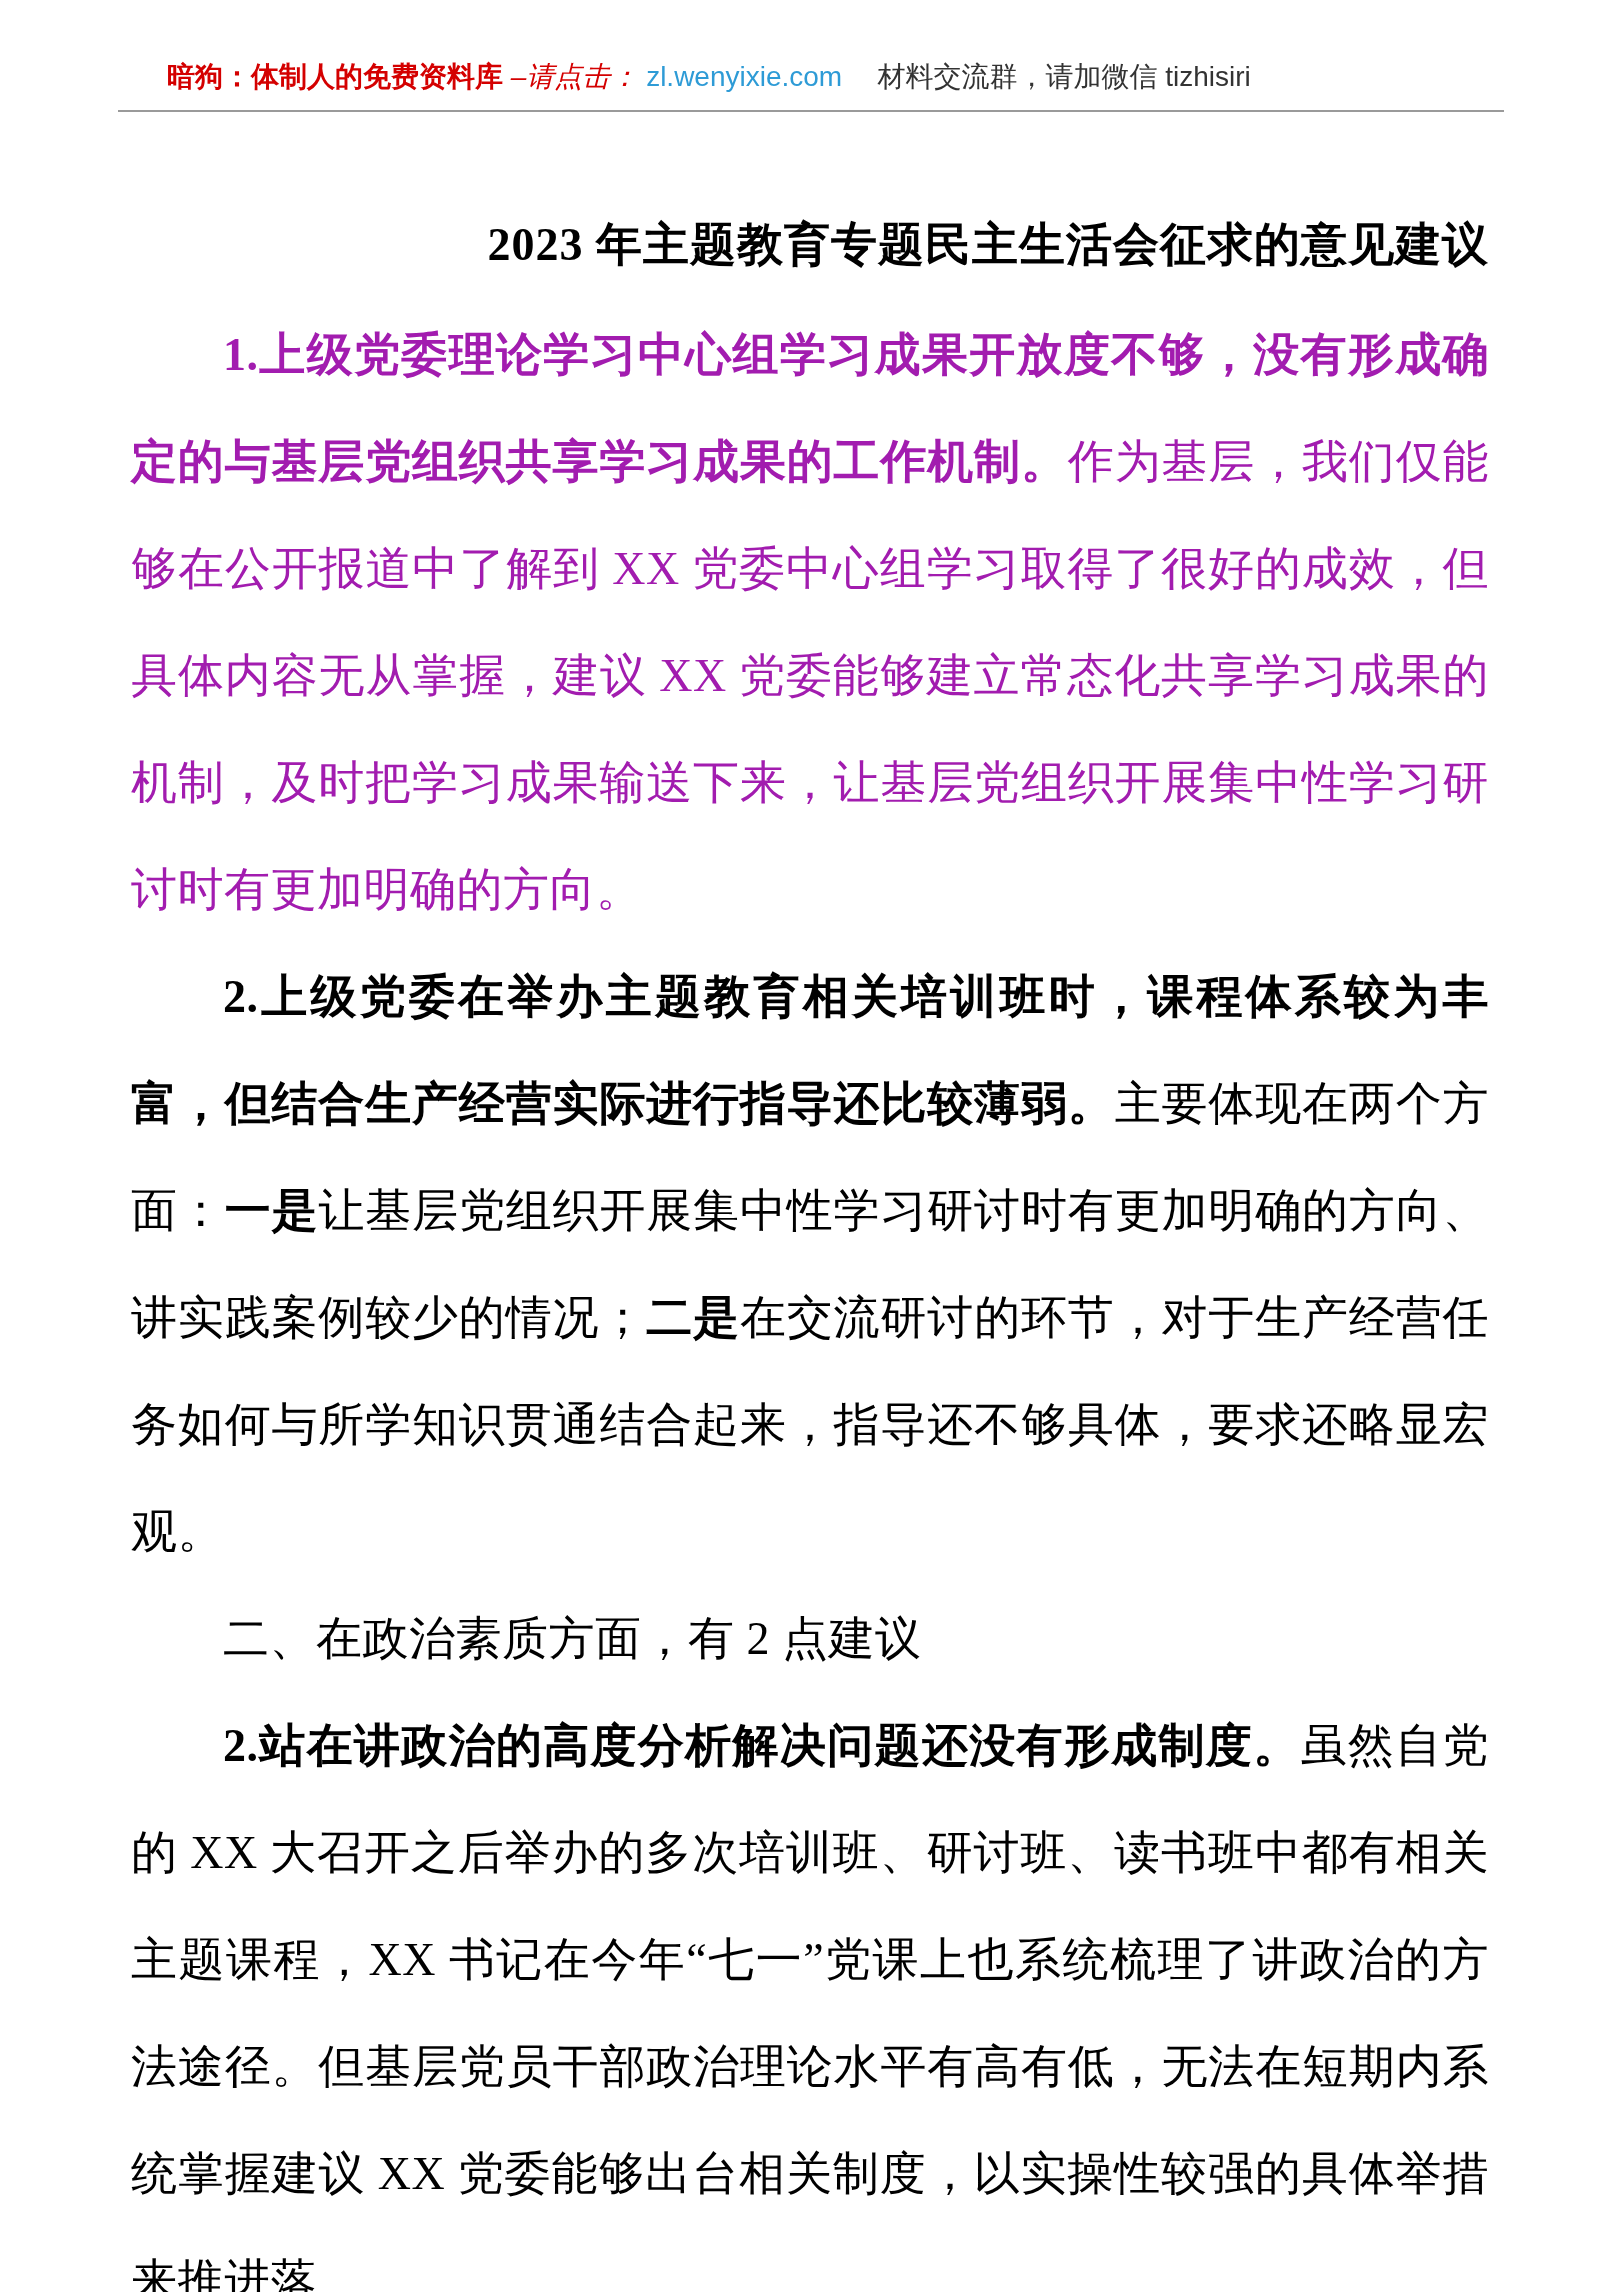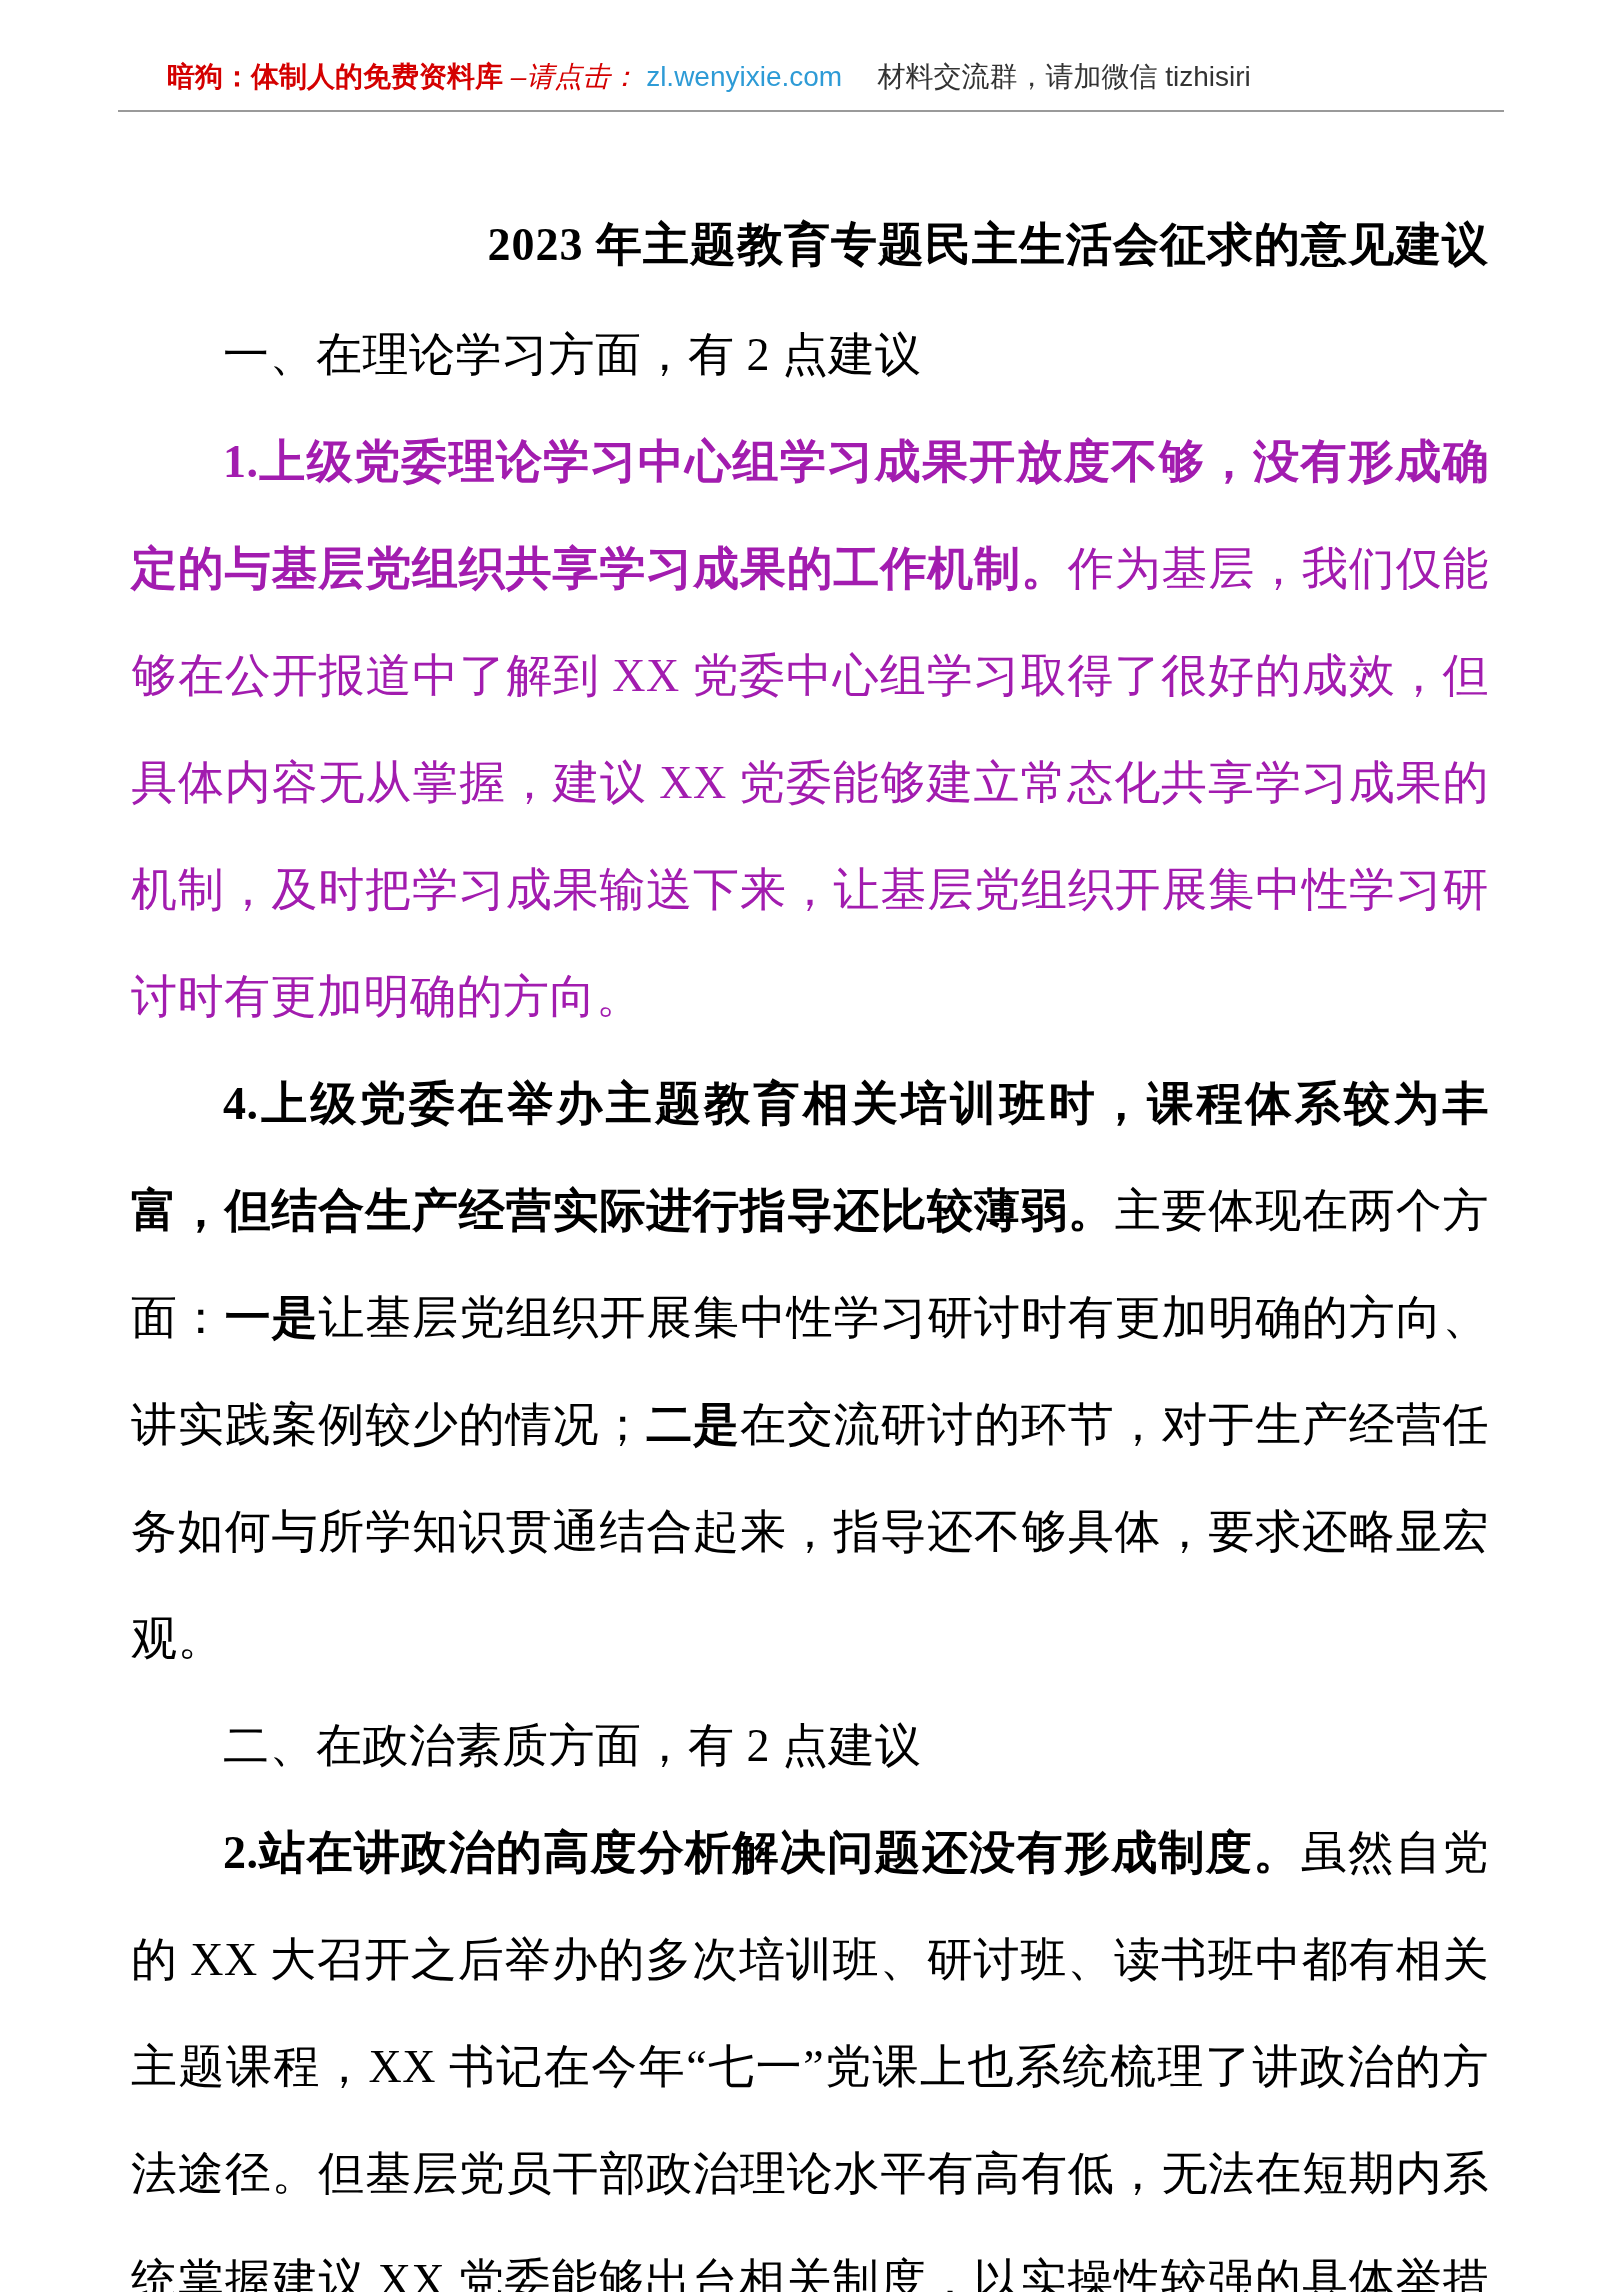--- a/index.html
+++ b/index.html
@@ -89,22 +89,21 @@
     <span class="promo-click-hint">–请点击：</span>
     <a class="promo-link">zl.wenyixie.com</a>
     <span class="promo-group-text">材料交流群，请加微信 tizhisiri</span>
   </div>
 
   <div class="header-divider"></div>
 
   <div class="doc">
     <h1 class="doc-title">2023 年主题教育专题民主生活会征求的意见建议</h1>
     <div class="doc-body">
-        <p class="para" style="color: rgb(0, 0, 0);"><span class="run">一、在理论学习方面，有 2 点建议</span></p>
         <p class="para" style="color: #a21caf;"><span class="run-bold">1.上级党委理论学习中心组学习成果开放度不够，没有形成确定的与基层党组织共享学习成果的工作机制。</span><span class="run">作为基层，我们仅能够在公开报道中了解到 XX 党委中心组学习取得了很好的成效，但具体内容无从掌握，建议 XX 党委能够建立常态化共享学习成果的机制，及时把学习成果输送下来，让基层党组织开展集中性学习研讨时有更加明确的方向。</span></p>
-        <p class="para" style="color: rgb(0, 0, 0);"><span class="run-bold">4.上级党委在举办主题教育相关培训班时，课程体系较为丰富，但结合生产经营实际进行指导还比较薄弱。</span><span class="run">主要体现在两个方面：</span><span class="run-bold">一是</span><span class="run">让基层党组织开展集中性学习研讨时有更加明确的方向、讲实践案例较少的情况；</span><span class="run-bold">二是</span><span class="run">在交流研讨的环节，对于生产经营任务如何与所学知识贯通结合起来，指导还不够具体，要求还略显宏观。</span></p>
+        <p class="para" style="color: rgb(0, 0, 0);"><span class="run-bold">2.上级党委在举办主题教育相关培训班时，课程体系较为丰富，但结合生产经营实际进行指导还比较薄弱。</span><span class="run">主要体现在两个方面：</span><span class="run-bold">一是</span><span class="run">让基层党组织开展集中性学习研讨时有更加明确的方向、讲实践案例较少的情况；</span><span class="run-bold">二是</span><span class="run">在交流研讨的环节，对于生产经营任务如何与所学知识贯通结合起来，指导还不够具体，要求还略显宏观。</span></p>
         <p class="para" style="color: rgb(0, 0, 0);"><span class="run">二、在政治素质方面，有 2 点建议</span></p>
         <p class="para" style="color: rgb(0, 0, 0);"><span class="run-bold">2.站在讲政治的高度分析解决问题还没有形成制度。</span><span class="run">虽然自党的 XX 大召开之后举办的多次培训班、研讨班、读书班中都有相关主题课程，XX 书记在今年“七一”党课上也系统梳理了讲政治的方法途径。但基层党员干部政治理论水平有高有低，无法在短期内系统掌握建议 XX 党委能够出台相关制度，以实操性较强的具体举措来推进落</span></p>
       </div>
   </div>
 
 </div>
 
 
 </body></html>

